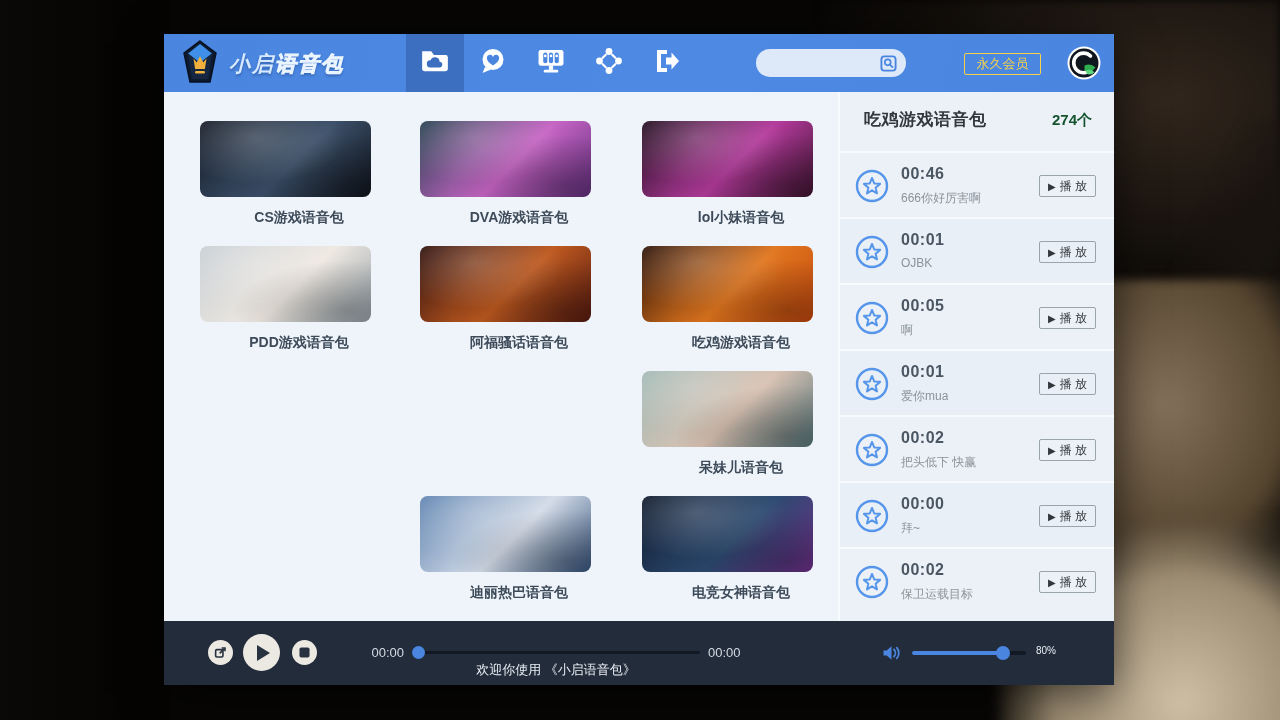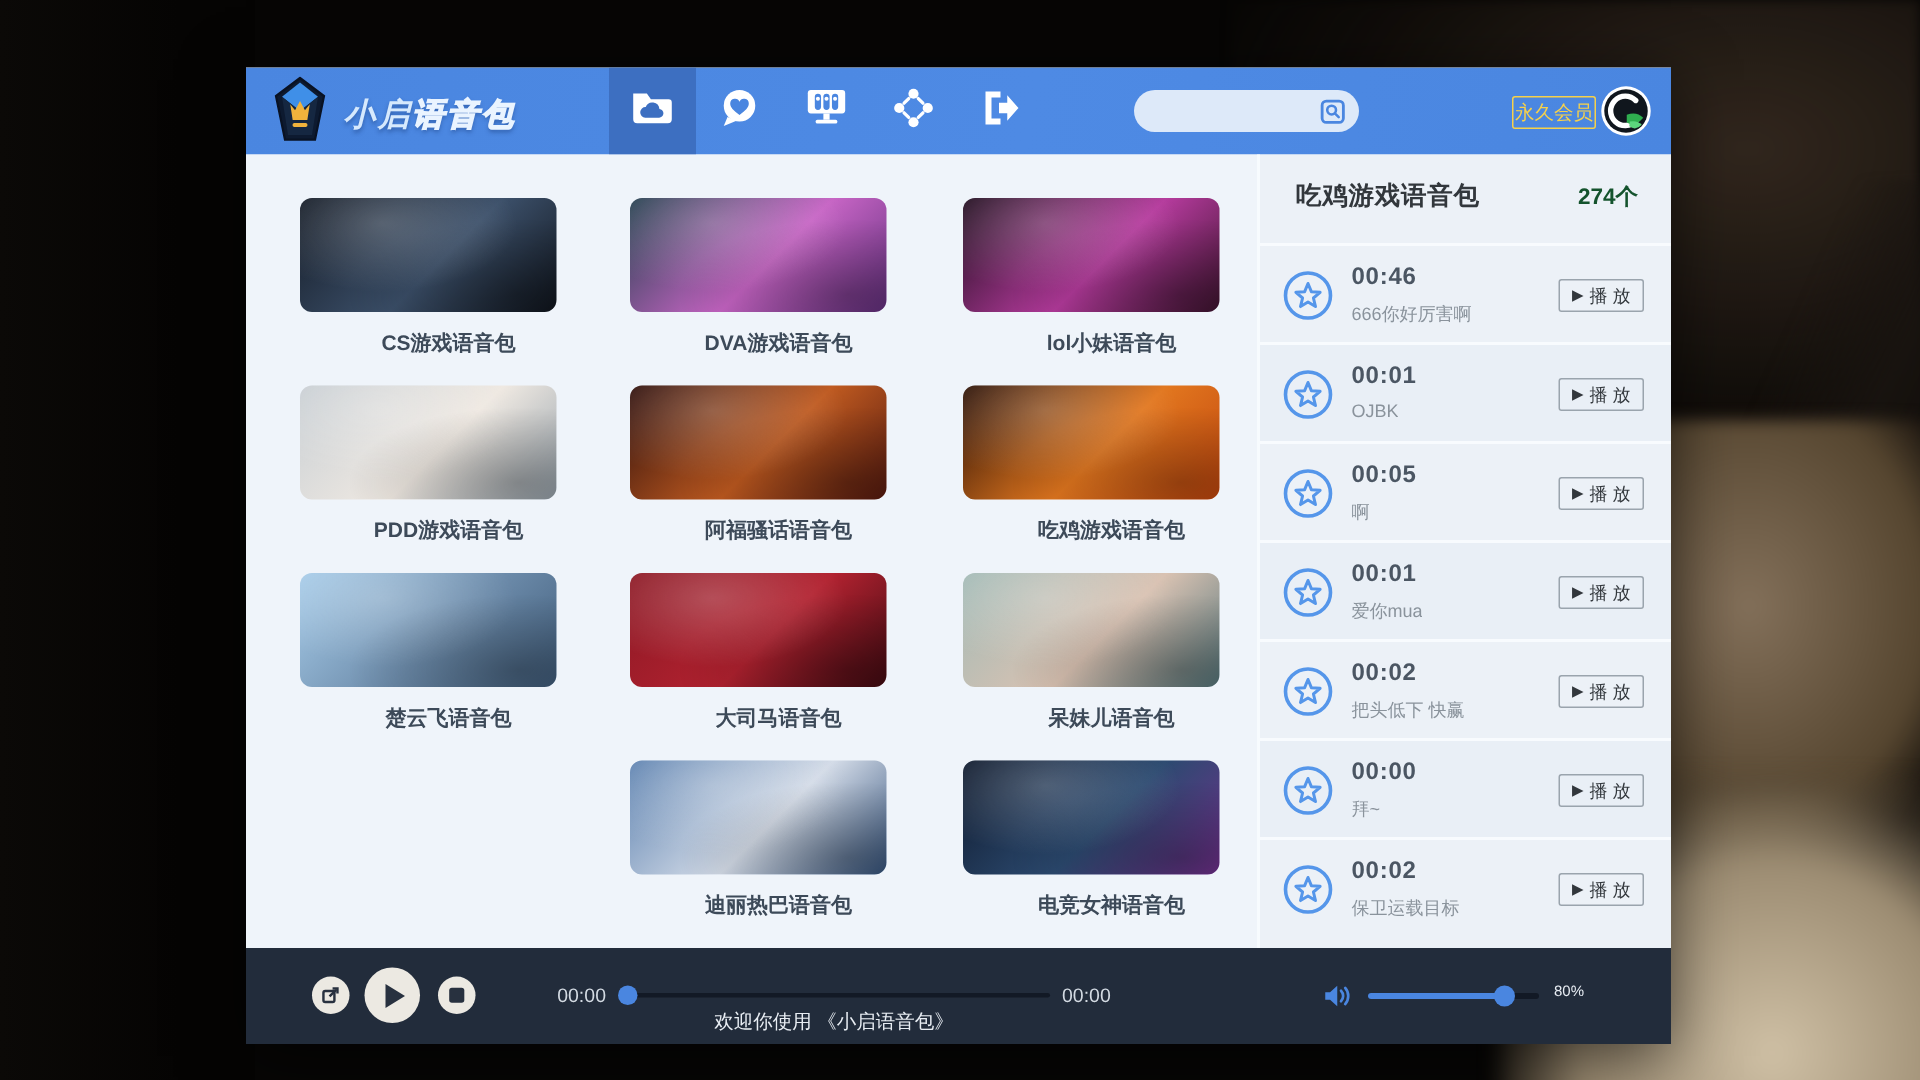--- a/index.html
+++ b/index.html
@@ -17,40 +17,40 @@
   .bg-shell{right:-40px;top:280px;width:280px;height:310px;
     background:radial-gradient(ellipse at 45% 40%,#83705a,#55452f 55%,rgba(40,30,20,.3) 72%,transparent 82%);filter:blur(5px);}
   .bg-cloth{right:-20px;top:120px;width:200px;height:560px;
     background:linear-gradient(115deg,transparent 30%,rgba(25,20,16,.9) 48%,rgba(12,10,8,.95) 70%,transparent 92%);filter:blur(3px);}
   .bg-fur{right:-50px;bottom:-60px;width:330px;height:260px;
     background:radial-gradient(ellipse at 55% 70%,#cfc0a5,#9b8b71 50%,rgba(90,78,60,.45) 70%,transparent 85%);filter:blur(7px);}
   .bg-left{left:0;top:0;width:170px;height:720px;
     background:linear-gradient(90deg,#0b0907,#050403 70%);}
 
   
-  .window{position:absolute;left:164px;top:45px;width:950px;height:651px;
+  .window{position:absolute;left:164px;top:34px;width:950px;height:651px;
     background:var(--main-bg);box-shadow:0 8px 40px rgba(0,0,0,.6);overflow:hidden;}
 
   
   .hdr{position:absolute;left:0;top:0;width:950px;height:58px;
     background:linear-gradient(100deg,var(--header) 0%,#4e8ae4 55%,var(--header) 100%);}
   .logo{position:absolute;left:16px;top:6px;display:flex;align-items:center;gap:9px;}
   .logo-title{font-size:21px;font-weight:bold;letter-spacing:2px;font-style:italic;white-space:nowrap;}
   .logo-title .lt1{color:#d6e9fd;text-shadow:0 2px 3px rgba(20,50,110,.45);}
   .logo-title .lt2{color:#8ec1fa;-webkit-text-stroke:1px #eaf4ff;text-shadow:0 2px 3px rgba(20,50,110,.5);}
   .nav{position:absolute;left:242px;top:0;height:58px;display:flex;}
   .nav-tab{width:58px;height:58px;display:flex;align-items:center;justify-content:center;cursor:pointer;}
   .nav-tab.active{background:var(--header-active);}
   .search{position:absolute;left:592px;top:15px;width:150px;height:28px;background:#dde9f9;
     border-radius:14px;display:flex;align-items:center;padding:0 9px 0 14px;}
   .search input{flex:1;min-width:0;border:none;outline:none;background:transparent;font-size:13px;color:#335;}
   .search .sic{display:flex;align-items:center;cursor:pointer;}
-  .member{position:absolute;left:800px;top:19px;width:56px;height:22px;background:transparent;
+  .member{position:absolute;left:800px;top:19px;width:77px;height:22px;background:transparent;
     border:1px solid var(--member-gold);color:var(--member-gold);font-size:13px;border-radius:2px;
-    cursor:pointer;font-family:inherit;line-height:20px;text-align:center;margin-left:44px;}
+    cursor:pointer;font-family:inherit;line-height:20px;text-align:center;}
   .avatar{position:absolute;left:903px;top:12px;width:34px;height:34px;cursor:pointer;}
 
   
   .content{position:absolute;left:0;top:58px;width:950px;height:529px;}
   .grid{position:absolute;left:0;top:0;width:674px;height:529px;background:var(--main-bg);}
   .card{position:absolute;width:198px;cursor:pointer;}
   .thumb{width:171px;height:76px;border-radius:8px;position:relative;overflow:hidden;}
   .thumb::after{content:"";position:absolute;inset:0;border-radius:8px;
     background:radial-gradient(ellipse at 32% 22%,rgba(255,255,255,.22),transparent 55%),
                radial-gradient(ellipse at 85% 85%,rgba(0,0,0,.28),transparent 55%);}
@@ -224,28 +224,20 @@
           <div class="card-title">PDD游戏语音包</div>
         </div>
         <div class="card" style="left:256px;top:154px">
           <div class="thumb" style="background: linear-gradient(135deg, rgb(46, 15, 12) 0%, rgb(191, 90, 32) 55%, rgb(87, 26, 16) 100%);"></div>
           <div class="card-title">阿福骚话语音包</div>
         </div>
         <div class="card" style="left:478px;top:154px">
           <div class="thumb" style="background: linear-gradient(135deg, rgb(42, 16, 5) 0%, rgb(226, 119, 31) 55%, rgb(194, 71, 14) 100%);"></div>
           <div class="card-title">吃鸡游戏语音包</div>
         </div>
-        <div class="card" style="left:36px;top:279px">
-          <div class="thumb" style="background: linear-gradient(135deg, rgb(168, 205, 234) 0%, rgb(109, 140, 171) 55%, rgb(65, 93, 123) 100%);"></div>
-          <div class="card-title">楚云飞语音包</div>
-        </div>
-        <div class="card" style="left:256px;top:279px">
-          <div class="thumb" style="background: linear-gradient(135deg, rgb(140, 24, 36) 0%, rgb(178, 34, 48) 55%, rgb(66, 11, 18) 100%);"></div>
-          <div class="card-title">大司马语音包</div>
-        </div>
         <div class="card" style="left:478px;top:279px">
           <div class="thumb" style="background: linear-gradient(135deg, rgb(162, 186, 182) 0%, rgb(217, 194, 178) 55%, rgb(86, 118, 123) 100%);"></div>
           <div class="card-title">呆妹儿语音包</div>
         </div>
         <div class="card" style="left:256px;top:404px">
           <div class="thumb" style="background: linear-gradient(135deg, rgb(93, 130, 176) 0%, rgb(212, 220, 232) 55%, rgb(54, 84, 125) 100%);"></div>
           <div class="card-title">迪丽热巴语音包</div>
         </div>
         <div class="card" style="left:478px;top:404px">
           <div class="thumb" style="background: linear-gradient(135deg, rgb(15, 26, 45) 0%, rgb(44, 74, 112) 55%, rgb(113, 48, 141) 100%);"></div>

